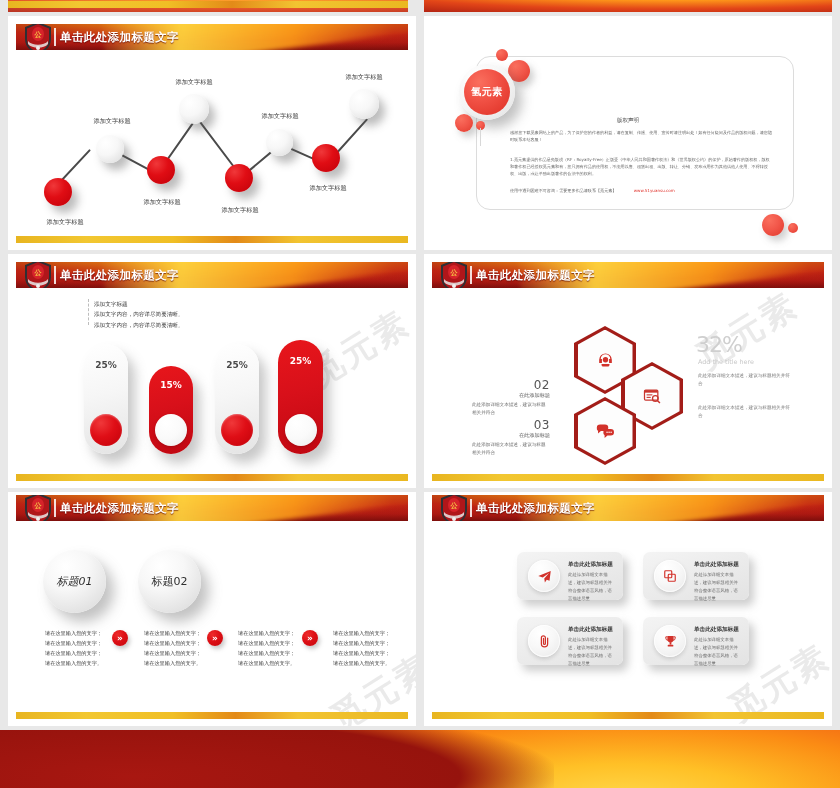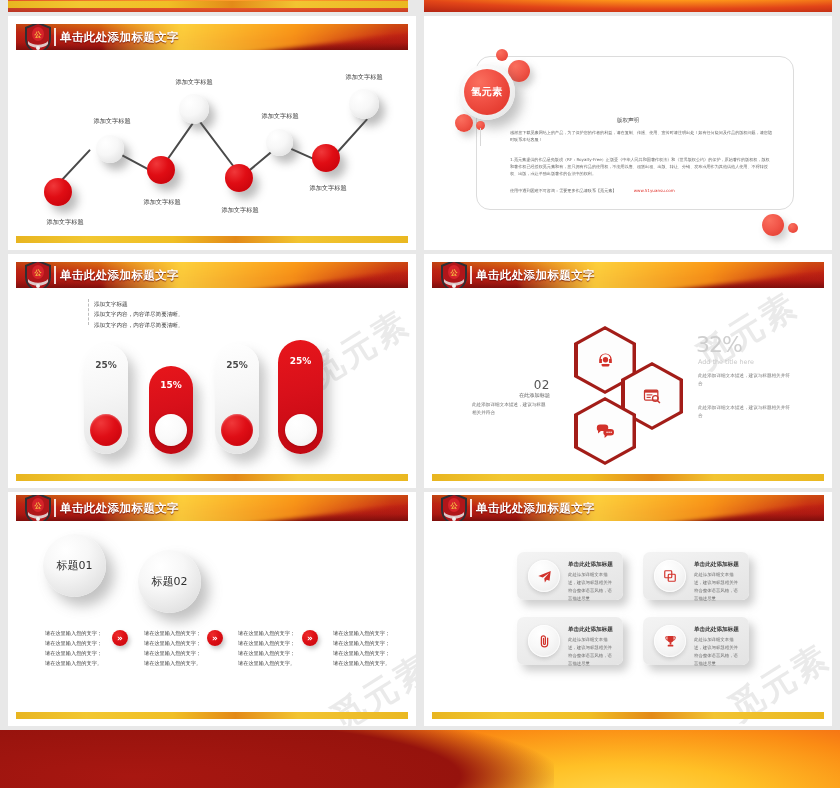--- a/index.html
+++ b/index.html
@@ -338,20 +338,25 @@
         <div class="hdr-title">单击此处添加标题文字</div>
       </div>
 
       <div class="wm" style="left:268px;top:54px;">觅元素</div>
 
       <div class="num-item" style="left:48px;top:124px;width:78px;">
         <div class="n">02</div>
         <div class="st">在此添加标题</div>
         <div class="bd" style="text-align:left;">此处添加详细文本描述，建议与标题相关并符合</div>
       </div>
+      <div class="num-item" style="left:48px;top:164px;width:78px;">
+        <div class="n">03</div>
+        <div class="st">在此添加标题</div>
+        <div class="bd" style="text-align:left;">此处添加详细文本描述，建议与标题相关并符合</div>
+      </div>
 
       <div class="hex" style="left:150px;top:72px;width:62px;height:68px;">
         <div class="hex-in">
           <svg width="19" height="19" viewBox="0 0 24 24">
             <path d="M12 3a8 8 0 0 0-8 8v4h3.5v-5H6a6 6 0 0 1 12 0h-1.5v5H20v-4a8 8 0 0 0-8-8z" fill="#d2322b"></path>
             <circle cx="12" cy="11" r="3.4" fill="#d2322b"></circle>
             <path d="M7 16.5h10v1.2a2 2 0 0 1-2 2H9a2 2 0 0 1-2-2z" fill="#d2322b"></path>
           </svg>
         </div>
       </div>
@@ -398,21 +403,21 @@
           <text x="16" y="16" font-size="7" fill="#f4c542" text-anchor="middle" font-weight="bold">公</text>
           <path d="M6 20 C10 25 22 25 26 20 L26 23 C22 28 10 28 6 23 Z" fill="#e6e6e6" opacity=".85"></path>
           <circle cx="16" cy="27" r="2" fill="#f0f0f0"></circle>
         </svg>
         <div class="hdr-rule"></div>
         <div class="hdr-title">单击此处添加标题文字</div>
       </div>
 
       <div class="wm" style="left:318px;top:178px;">觅元素</div>
 
-      <div class="circ" style="left:35px;top:42px;width:63px;height:63px;">标题01</div>
+      <div class="circ" style="left:35px;top:58px;width:63px;height:63px;font-style:italic;">标题01</div>
       <div class="circ" style="left:130px;top:58px;width:63px;height:63px;">标题02</div>
 
       <div class="col-txt" style="left:37px;top:136px;width:60px;">请在这里输入您的文字；请在这里输入您的文字；请在这里输入您的文字；请在这里输入您的文字。</div>
       <div class="col-txt" style="left:136px;top:136px;width:60px;">请在这里输入您的文字；请在这里输入您的文字；请在这里输入您的文字；请在这里输入您的文字。</div>
       <div class="col-txt" style="left:230px;top:136px;width:60px;">请在这里输入您的文字；请在这里输入您的文字；请在这里输入您的文字；请在这里输入您的文字。</div>
       <div class="col-txt" style="left:325px;top:136px;width:60px;">请在这里输入您的文字；请在这里输入您的文字；请在这里输入您的文字；请在这里输入您的文字。</div>
 
       <div class="chev" style="left:104px;top:138px;">»</div>
       <div class="chev" style="left:199px;top:138px;">»</div>
       <div class="chev" style="left:294px;top:138px;">»</div>

